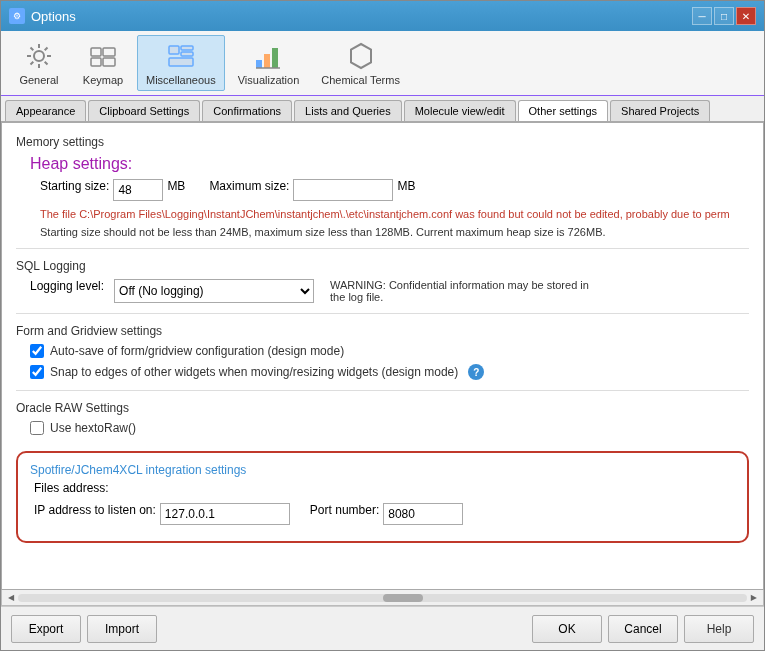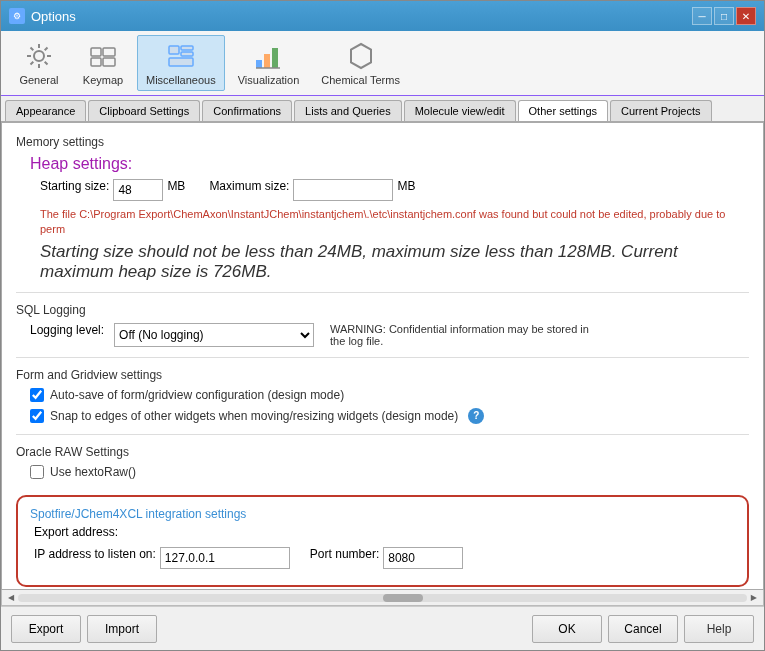--- a/index.html
+++ b/index.html
@@ -187,23 +187,22 @@
 
     .error-text {
       color: #c0392b;
       font-size: 11px;
       margin-bottom: 4px;
       line-height: 1.4;
     }
 
     .info-text {
       color: #333;
-      font-size: 17px;
+      font-size: 11px;
       margin-bottom: 0;
-      font-style: italic;
     }
 
     .divider {
       border: none;
       border-top: 1px solid #ddd;
       margin: 10px 0;
     }
 
     .select-control {
       width: 200px;
@@ -446,39 +445,39 @@
     <div class="tab">
       <span>Lists and Queries</span>
     </div>
     <div class="tab">
       <span>Molecule view/edit</span>
     </div>
     <div class="tab active">
       <span>Other settings</span>
     </div>
     <div class="tab">
-      <span>Current Projects</span>
+      <span>Shared Projects</span>
     </div>
   </div>
 
   <div class="content">
 
     <div>
       <div class="section-title">Memory settings</div>
       <div style="padding-left:14px">
         <div class="section-label" style="margin-bottom:6px;">Heap settings:</div>
         <div class="row" style="padding-left:10px">
           <span>Starting size:</span>
           <input class="input-small" type="text" value="48" style="">
           <span>MB</span>
           <span style="margin-left:20px">Maximum size:</span>
           <input class="input-medium" type="text" style="">
           <span>MB</span>
         </div>
-        <div class="error-text" style="padding-left:10px; margin-top:4px;">The file C:\Program Export\ChemAxon\InstantJChem\instantjchem\.\etc\instantjchem.conf was found but could not be edited, probably due to perm</div>
+        <div class="error-text" style="padding-left:10px; margin-top:4px;">The file C:\Program Files\Logging\InstantJChem\instantjchem\.\etc\instantjchem.conf was found but could not be edited, probably due to perm</div>
         <div class="info-text" style="padding-left:10px;">Starting size should not be less than 24MB, maximum size less than 128MB. Current maximum heap size is 726MB.</div>
       </div>
     </div>
 
     <hr class="divider">
 
     <div>
       <div class="section-title">SQL Logging</div>
       <div style="padding-left:14px">
         <div class="row">
@@ -523,21 +522,21 @@
           <span class="checkbox-label">Use hextoRaw()</span>
         </div>
       </div>
     </div>
 
     <div style="margin: 16px 0 4px 0;"></div>
 
     <div class="highlight-box">
       <div class="highlight-title">Spotfire/JChem4XCL integration settings</div>
       <div style="padding-left:4px; margin-bottom:8px;">
-        <span>Export address:</span>
+        <span>Files address:</span>
       </div>
       <div class="row" style="padding-left:4px;">
         <span>IP address to listen on:</span>
         <input class="input-ip" type="text" value="127.0.0.1" style="">
         <span style="margin-left:16px;">Port number:</span>
         <input class="input-port" type="text" value="8080" style="">
       </div>
     </div>
 
   </div>

